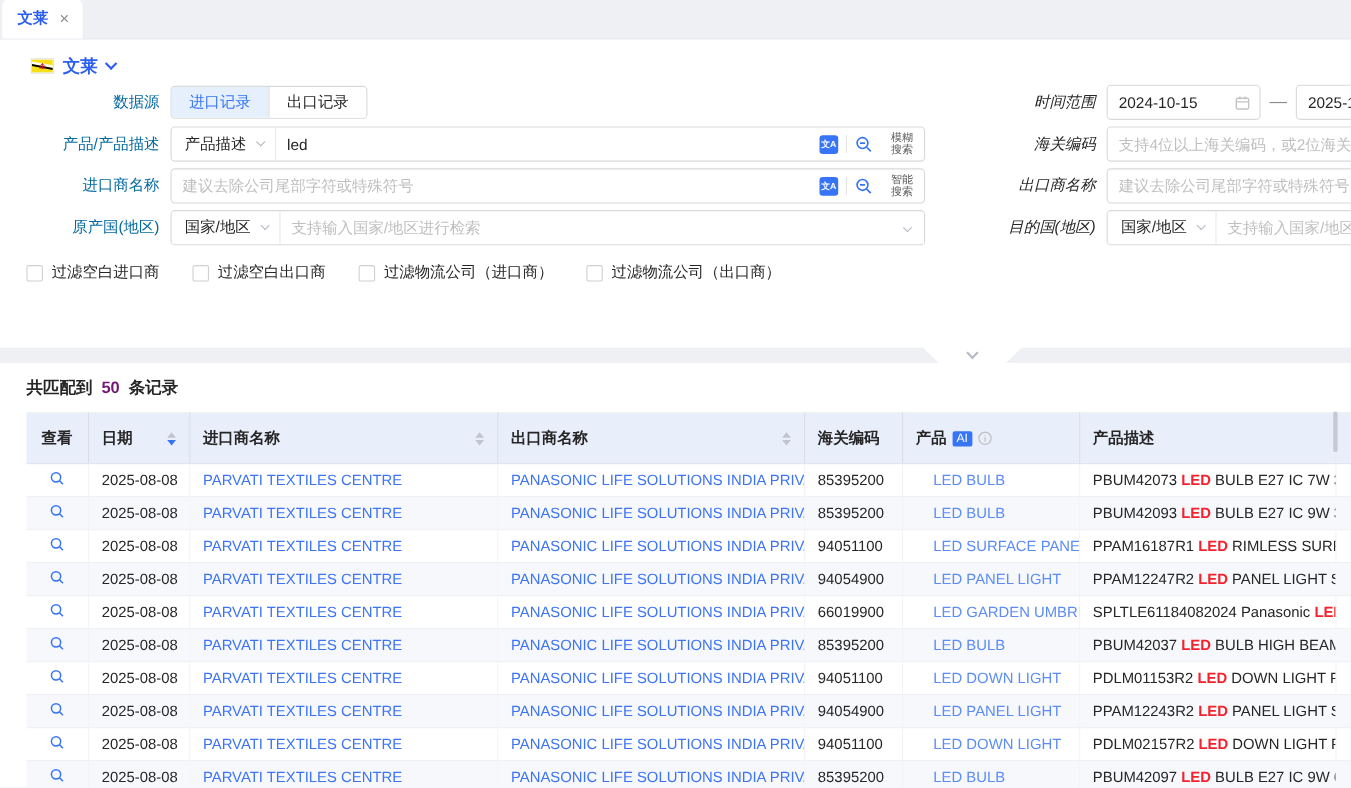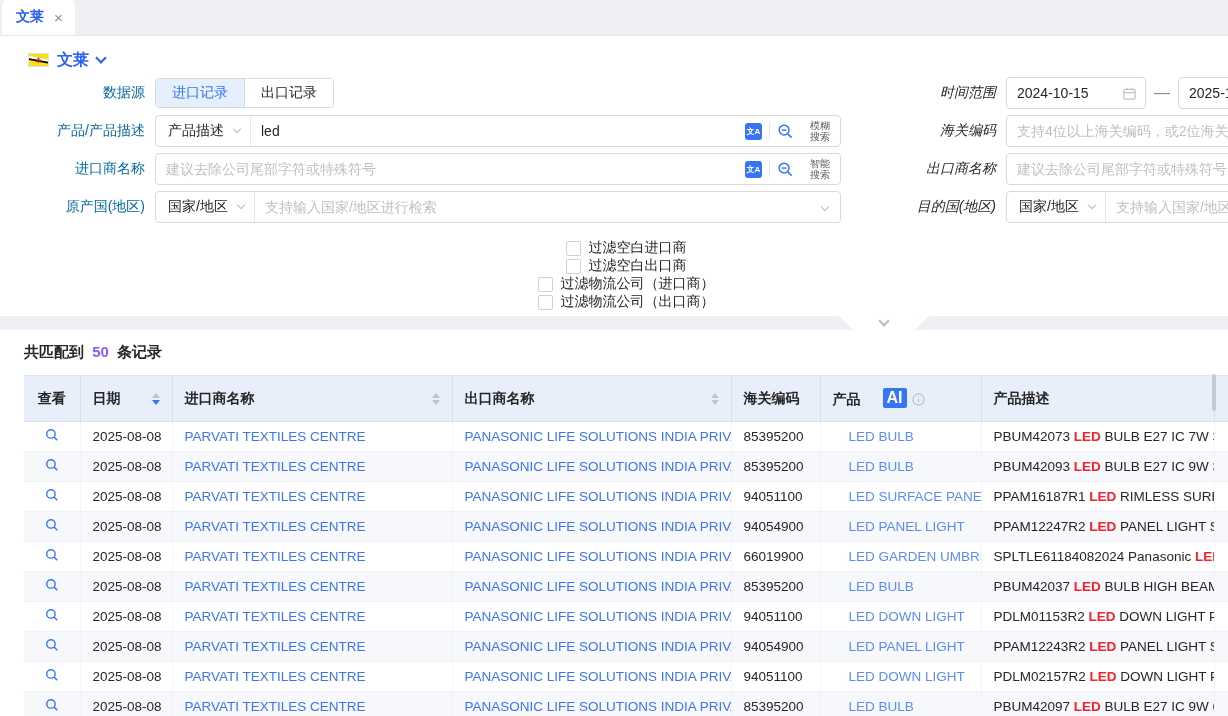--- a/index.html
+++ b/index.html
@@ -66,51 +66,51 @@
     font-size:14px; padding:0 10px; font-family:inherit; outline:none; flex:none; }
   .wide-input::placeholder { color:#bfbfbf; }
   .r-composite { display:flex; align-items:center; border:1px solid #d9d9d9; border-radius:4px;
     background:#fff; height:32px; width:330px; flex:none; }
   .r-composite .sel-part { display:flex; align-items:center; gap:10px; padding:0 10px 0 12px;
     border-right:1px solid #e8e8e8; height:100%; font-size:14px; flex:none; cursor:pointer; }
   .r-composite input { border:none; outline:none; flex:1; font-size:14px; padding:0 10px; font-family:inherit; min-width:0; }
   .r-composite input::placeholder { color:#bfbfbf; }
 
   
-  .checkbox-row { display:flex; align-items:center; margin:16px 0 0 24px;flex-direction:column; }
+  .checkbox-row { display:flex; align-items:center; gap:30px; margin:16px 0 0 24px; }
   .cb-item { display:flex; align-items:center; gap:8px; font-size:14px; cursor:pointer; }
   .cb-box { width:15px; height:15px; border:1px solid #d0d0d0; border-radius:2px; background:#fff; flex:none; }
 
   
   .collapse-tab { position:absolute; left:838px; bottom:-15px; width:92px; height:16px; background:#fff;
     clip-path:polygon(0 0,100% 0,82% 100%,18% 100%); display:flex; align-items:center; justify-content:center; cursor:pointer; }
   .collapse-tab .chev { margin-top:-5px; }
 
   
   .summary { padding:13px 0 0 24px; font-size:15px; font-weight:bold; height:45px; }
-  .summary .cnt { color:#8b5cf6; margin:0 4px; }
+  .summary .cnt { color:#701a75; margin:0 4px; }
 
   table { border-collapse:collapse; table-layout:fixed; margin-left:24px; width:1204px; }
   th { background:#e9eefb; height:46px; font-size:14px; font-weight:bold; text-align:left;
     padding:0 12px; border-top:1px solid #dfe3f0; border-bottom:1px solid #dfe3f0; border-right:1px solid #d9ddea;
     white-space:nowrap; overflow:hidden; }
   th .th-flex { display:flex; align-items:center; }
   th .sorter { margin-left:auto; display:flex; flex-direction:column; gap:2px; cursor:pointer; padding-left:8px; }
   .caret-up { width:0; height:0; border-left:4px solid transparent; border-right:4px solid transparent; border-bottom:5px solid #c0c4cc; }
   .caret-down { width:0; height:0; border-left:4px solid transparent; border-right:4px solid transparent; border-top:5px solid #c0c4cc; }
   .caret-down.active { border-top-color:#3875f6; }
   td { height:30px; font-size:13.5px; padding:0 12px; border-bottom:1px solid #eef0f5; border-right:1px solid #f2f4f8;
     white-space:nowrap; overflow:hidden; background:#fff; }
   tr.stripe td { background:#f7f8fb; }
   td.center, th.center { text-align:center; }
   .link { color:#3d74f6; cursor:pointer; }
   .link.lite { color:#5c8cf8;margin-left:16px; }
   .hl { color:#f5222d; font-weight:bold; }
-  .ai-badge { display:inline-block; background:#3875f6; color:#fff; font-size:16px; font-weight:bold;
-    padding:1px 4px; border-radius:2px; margin-left:22px; vertical-align:1px; }
+  .ai-badge { display:inline-block; background:#3875f6; color:#fff; font-size:11px; font-weight:normal;
+    padding:1px 4px; border-radius:2px; margin-left:5px; vertical-align:1px; }
   .info-icon { display:inline-block; margin-left:5px; vertical-align:-2px; }
   .mag-btn { display:inline-flex; cursor:pointer; }
   .scroll-thumb { position:absolute; left:1212px; top:44px; width:4px; height:37px; background:#c6cad4; border-radius:2px; }
   .partial-row td { height:6px; border-bottom:none; }
 </style>
 </head>
 <body>
 
 <div class="tabbar">
   <div class="tab">

